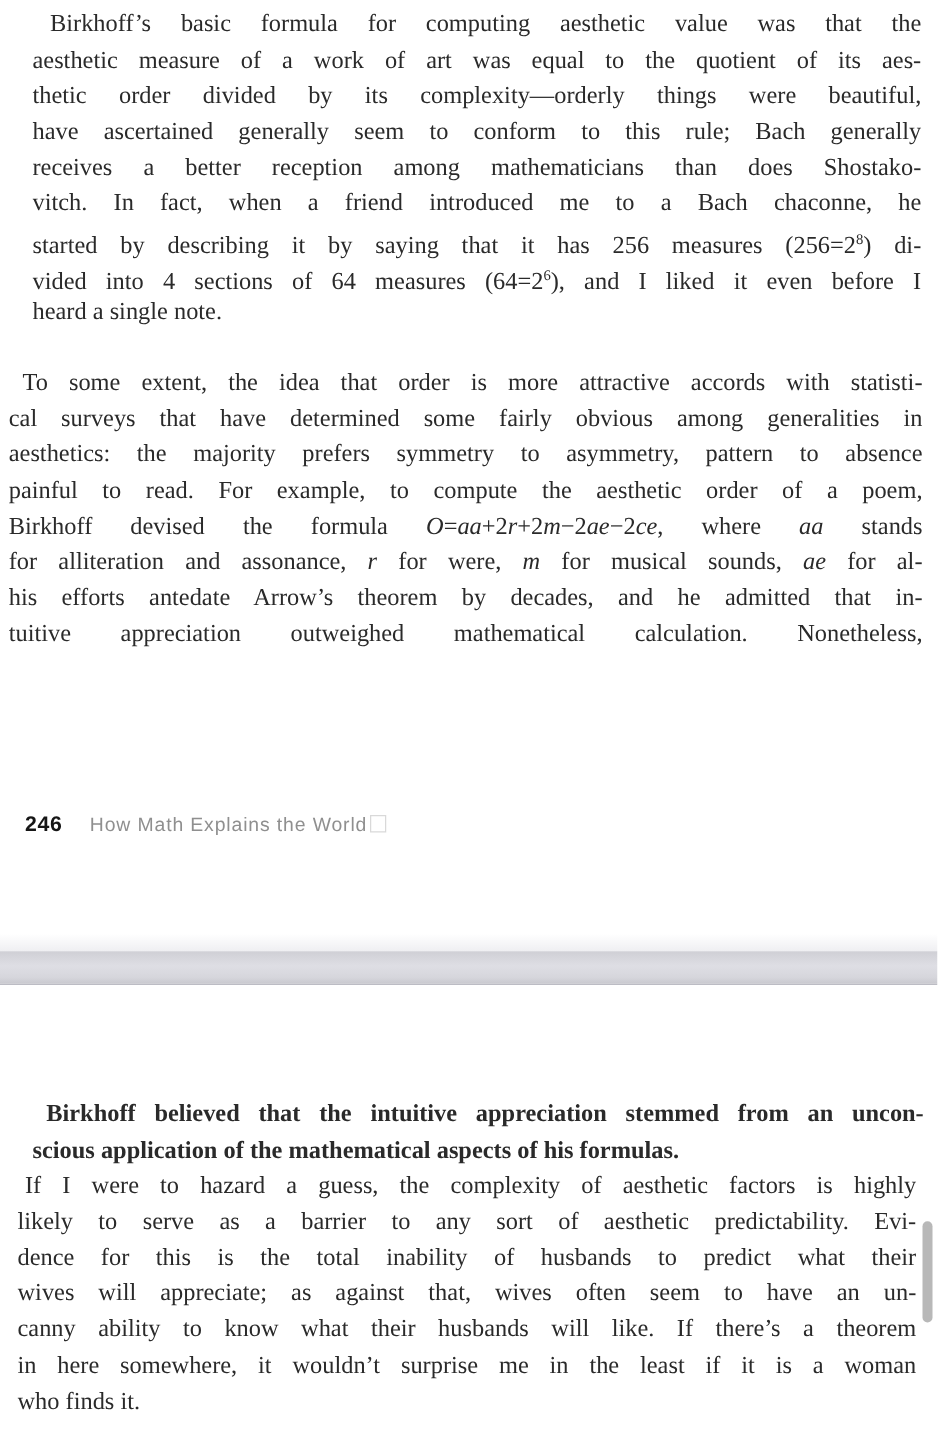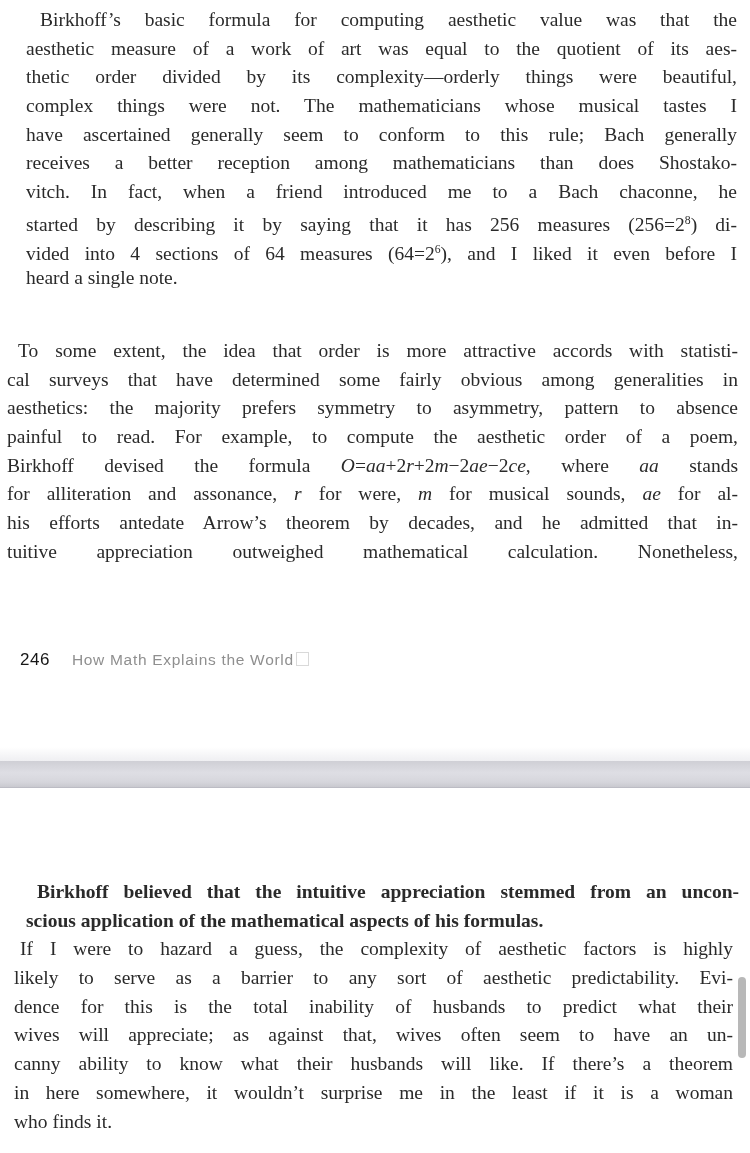--- a/index.html
+++ b/index.html
@@ -24,33 +24,33 @@
   }
   .line.no-just { text-align-last: left; }
   .line .it { font-style: italic; }
   .line .sup { font-size: 0.60em; vertical-align: 7px; }
 
   #p-top-1 { left: 26px;  top: 6px;     width: 711px; }
   #p-top-2 { left: 7px;   top: 293px;   width: 731px; }
   #p-bot-1 { left: 26px;  top: 878px;   width: 713px; font-weight: bold; }
   #p-bot-2 { left: 14px;  top: 935.4px; width: 719px; }
   #p-top-1 .line.first { text-indent: 14px; }
-  #p-top-2 .line.first { text-indent: 11px; margin-top: 44px; }
+  #p-top-2 .line.first { text-indent: 11px; }
   #p-bot-1 .line.first { text-indent: 11px; }
   #p-bot-2 .line.first { text-indent: 6px; }
 
   .footer {
     position: absolute;
     left: 20px; top: 650px;
     height: 20px;
     white-space: nowrap;
     font-family: "Liberation Sans", sans-serif;
   }
   .footer .pagenum {
-    font-weight: 400;
+    font-weight: 700;
     font-size: 17px;
     letter-spacing: 0.5px;
     color: var(--footer-number, #161616);
   }
   .footer .runtitle {
     font-size: 15.5px;
     letter-spacing: 0.7px;
     color: var(--footer-title, #8f8f8f);
     margin-left: 22px;
   }
@@ -90,21 +90,20 @@
   }
 </style>
 </head>
 <body>
 
 <div>
   <div class="page-para" id="p-top-1">
       <div class="line first">Birkhoff’s basic formula for computing aesthetic value was that the</div>
       <div class="line">aesthetic measure of a work of art was equal to the quotient of its aes-</div>
       <div class="line">thetic order divided by its complexity—orderly things were beautiful,</div>
-      <div class="line">complex things were not. The mathematicians whose musical tastes I</div>
       <div class="line">have ascertained generally seem to conform to this rule; Bach generally</div>
       <div class="line">receives a better reception among mathematicians than does Shostako-</div>
       <div class="line">vitch. In fact, when a friend introduced me to a Bach chaconne, he</div>
       <div class="line"><span>started by describing it by saying that it has 256 measures (256=2</span><span class="sup">8</span><span>) di-</span></div>
       <div class="line"><span>vided into 4 sections of 64 measures (64=2</span><span class="sup">6</span><span>), and I liked it even before I</span></div>
       <div class="line no-just">heard a single note.</div>
     </div>
   <div class="page-para" id="p-top-2">
       <div class="line first">To some extent, the idea that order is more attractive accords with statisti-</div>
       <div class="line">cal surveys that have determined some fairly obvious among generalities in</div>

